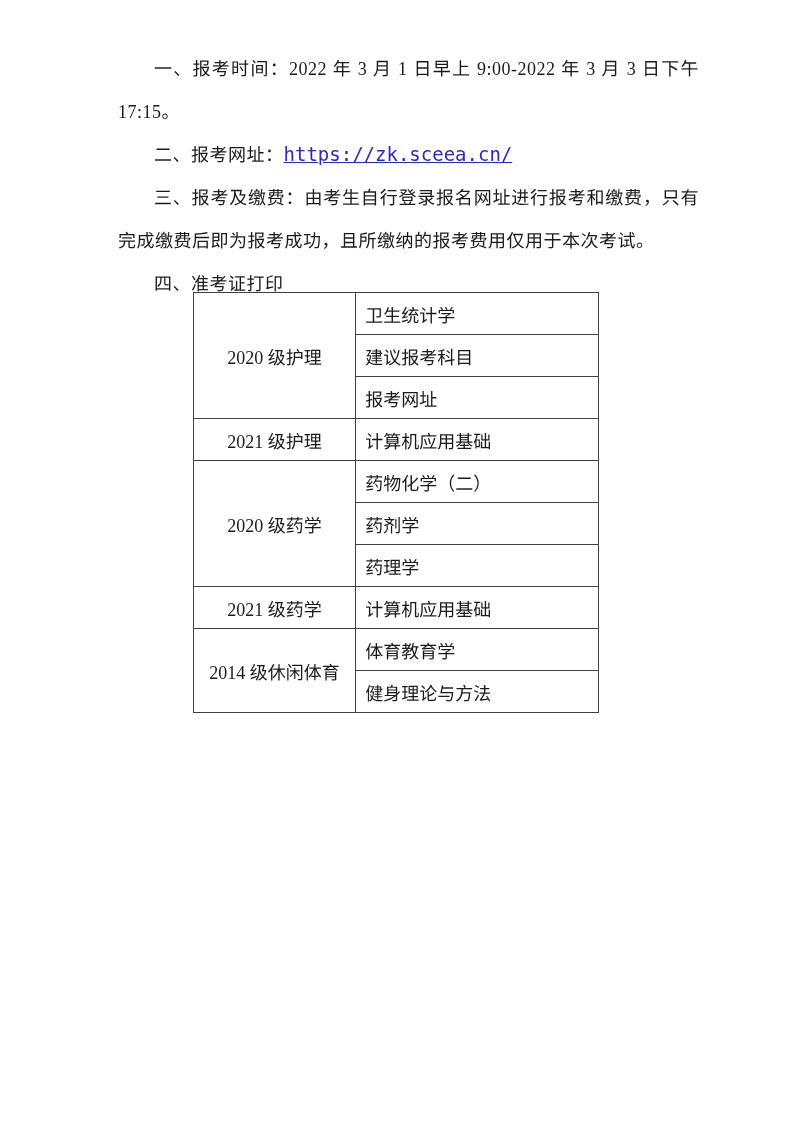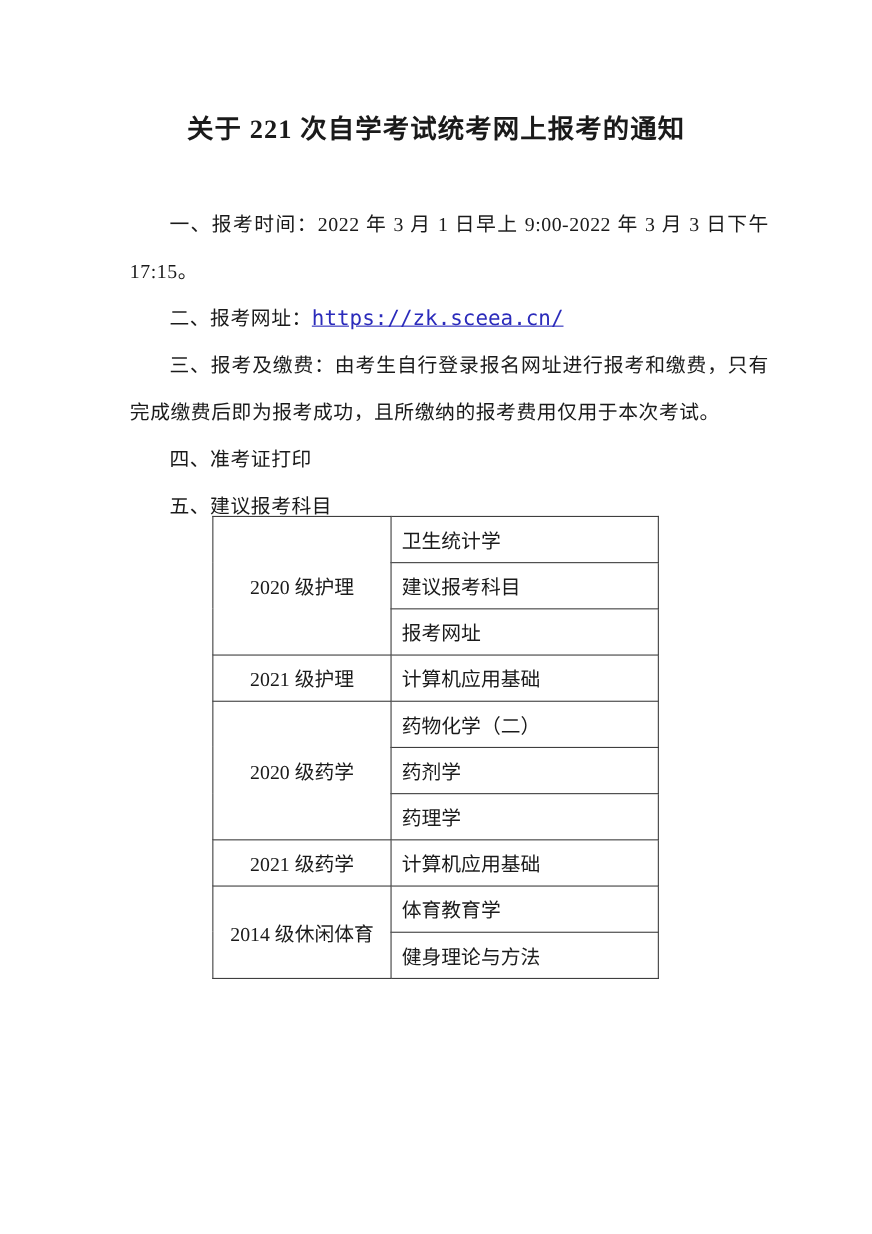--- a/index.html
+++ b/index.html
@@ -82,34 +82,32 @@
     padding-left: 9px;
     width: 235px;
     margin-left: 40px;
   }
 </style>
 </head>
 <body>
 
 <div class="page">
 
-  <h1 class="doc-title">关于 221 次自学考试统考网上报考的通知</h1>
 
   <div class="content">
 
     <p class="first">一、报考时间：2022 年 3 月 1 日早上 9:00-2022 年 3 月 3 日下午 17:15。</p>
 
     <p><span>二、报考网址：</span><a href="#" class="url-serif">https://zk.sceea.cn/</a></p>
 
     <p>三、报考及缴费：由考生自行登录报名网址进行报考和缴费，只有完成缴费后即为报考成功，且所缴纳的报考费用仅用于本次考试。</p>
 
     <p>四、准考证打印</p>
 
 
-    <p>五、建议报考科目</p>
 
     <table class="subject-table">
       <tbody>
         <tr>
           <td class="group-label" rowspan="3">2020 级护理</td>
           <td class="course">卫生统计学</td>
         </tr>
         <tr>
           <td class="course">建议报考科目</td>
         </tr>

